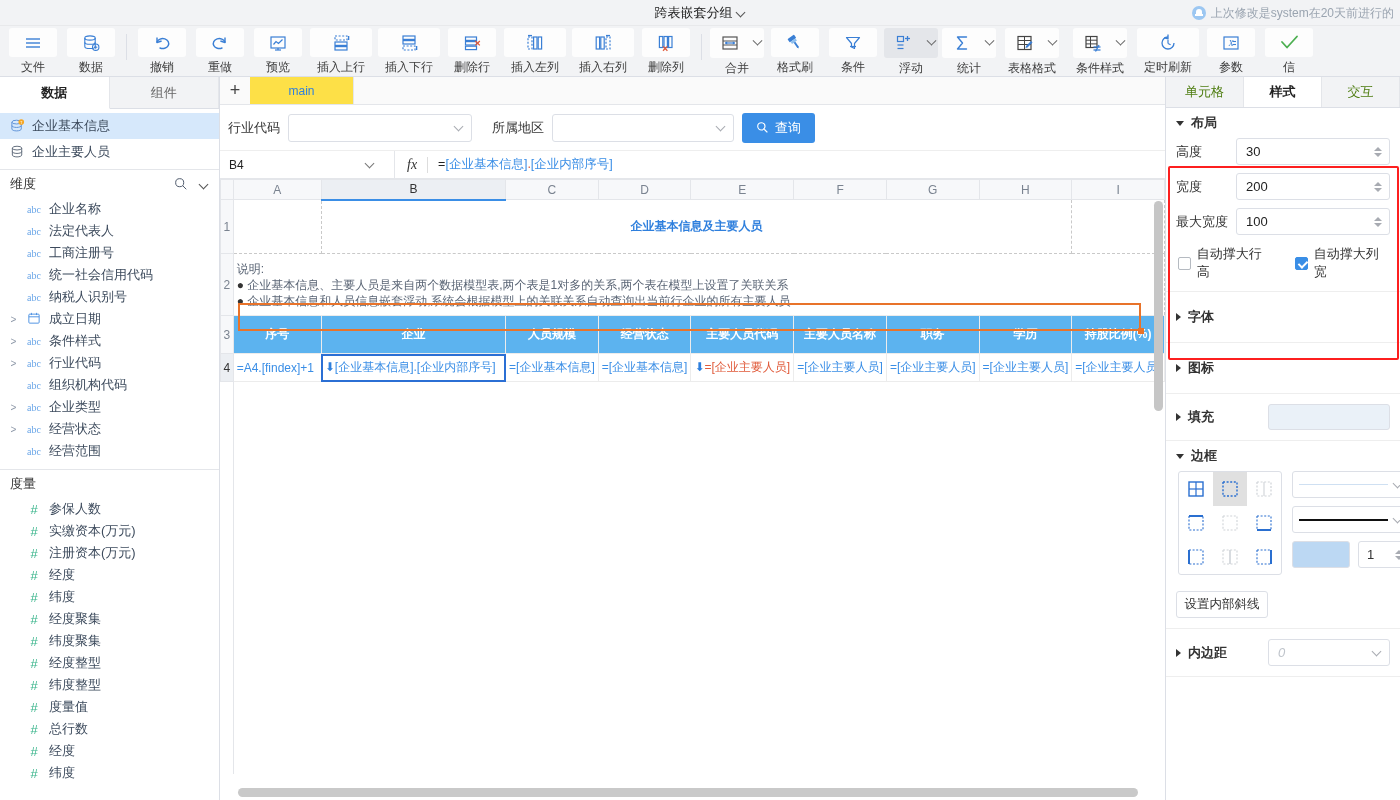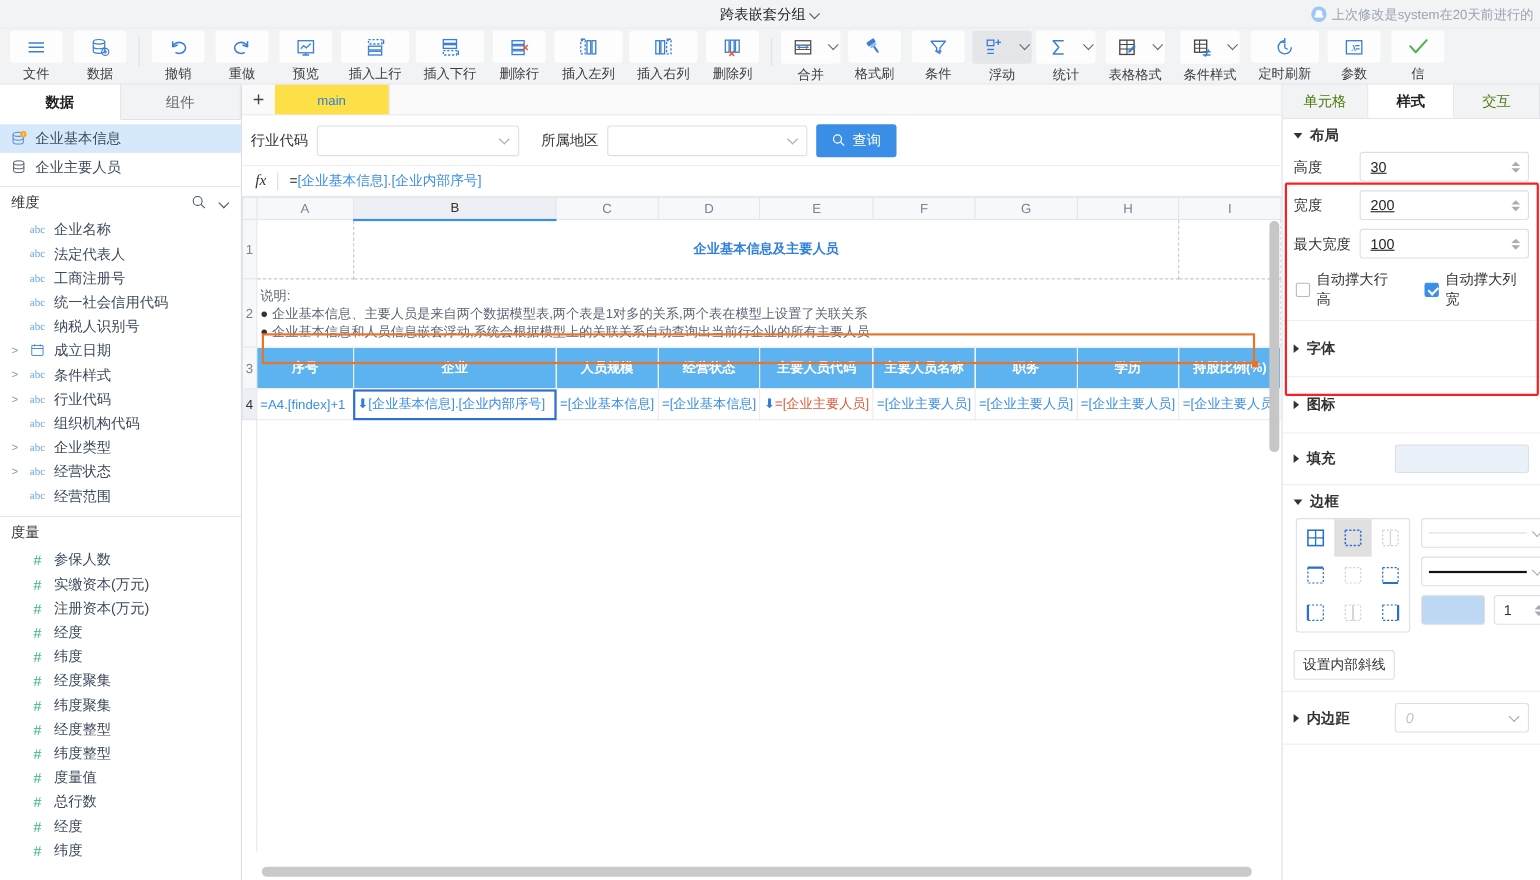--- a/index.html
+++ b/index.html
@@ -223,21 +223,20 @@
   .sec-title { height:30px; display:flex; align-items:center; gap:7px; padding-left:10px;
                font-size:13px; font-weight:bold; color:#333; }
   .tri-d { width:0;height:0;border-left:4.5px solid transparent;border-right:4.5px solid transparent;border-top:5px solid #333;}
   .tri-r { width:0;height:0;border-top:4.5px solid transparent;border-bottom:4.5px solid transparent;border-left:5px solid #333;}
   .frow { display:flex; align-items:center; padding:0 10px 8px 10px; }
   .frow .flbl { width:60px; font-size:13px; color:#333; }
   .numinput {
     flex:1; height:27px; border:1px solid #dcdfe6; border-radius:3px; background:#fff;
     display:flex; align-items:center; padding:0 4px 0 9px; font-size:13px; color:#222;
     justify-content:space-between;
-    text-decoration:underline;
   }
   .spin { display:flex; flex-direction:column; gap:2px; padding-right:3px; }
   .spin i { width:0;height:0;border-left:4px solid transparent;border-right:4px solid transparent; display:block;}
   .spin i.up { border-bottom:4px solid #a8abb2; }
   .spin i.dn { border-top:4px solid #a8abb2; }
   .ckrow { display:flex; align-items:center; gap:22px; padding:2px 10px 10px 12px; font-size:13px; color:#333; }
   .ck { display:flex; align-items:center; gap:6px; }
   .cbox { width:13px;height:13px;border:1px solid #b5bac1; border-radius:2px; background:#fff; display:inline-block;}
   .cbox.on { background:#3a8ee6; border-color:#3a8ee6; position:relative; }
   .cbox.on::after{content:"";position:absolute;left:3.5px;top:1px;width:4px;height:7px;border-right:2px solid #fff;border-bottom:2px solid #fff;transform:rotate(45deg);}
@@ -740,20 +739,24 @@
           <svg class="ic" width="13" height="13" viewBox="0 0 16 16">
             <circle cx="6.6" cy="6.6" r="4.5" fill="none" stroke="#fff" stroke-width="1.4"></circle>
             <line x1="10.1" y1="10.1" x2="14" y2="14" stroke="#fff" stroke-width="1.5"></line>
           </svg>
         </span>
         <span>查询</span>
       </div>
     </div>
 
     <div class="formulabar">
+      <div class="namebox">
+        <span>B4</span>
+        <span class="fb-caret"></span>
+      </div>
       <div class="fxbox">
         <span class="fx">fx</span>
         <span class="fdiv"></span>
         <span class="formula" id="formula-text"><span class="">=</span><span class="ref">[企业基本信息]</span><span class="dot">.</span><span class="ref">[企业内部序号]</span></span>
       </div>
     </div>
 
     <div class="gridarea">
       <table class="grid" id="sheet-grid">
           <colgroup>

